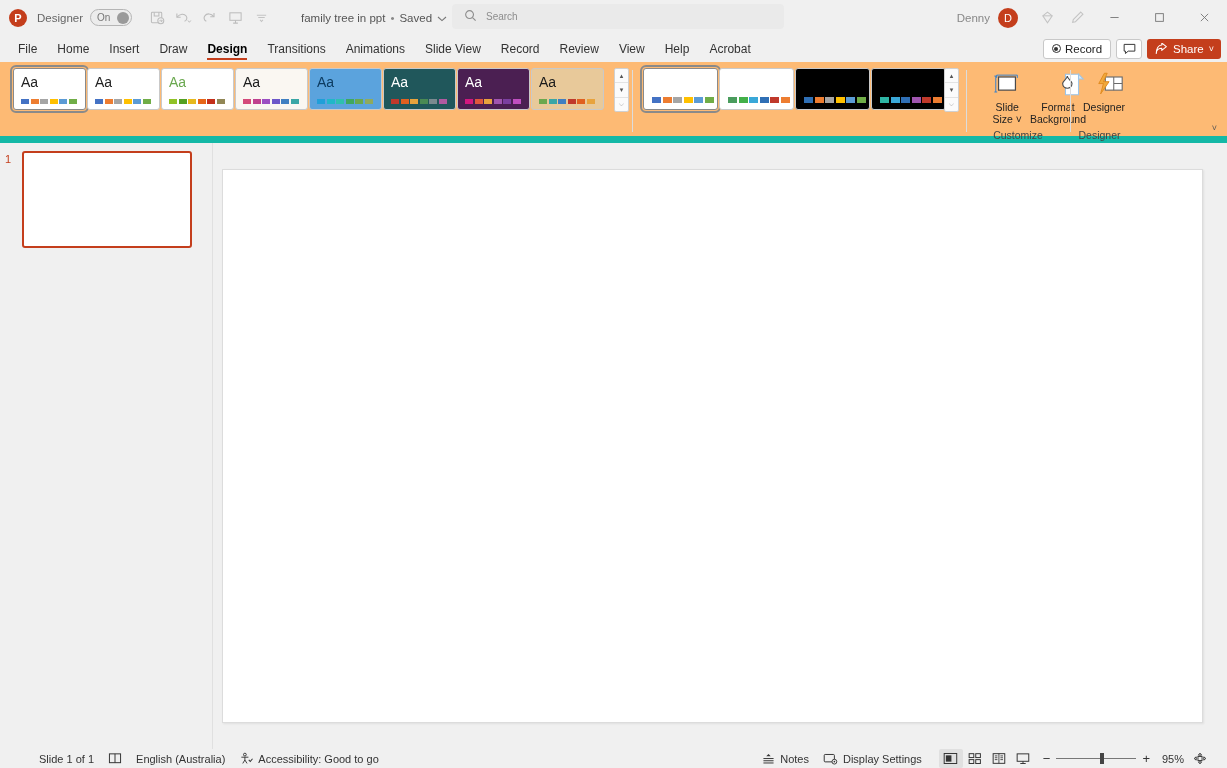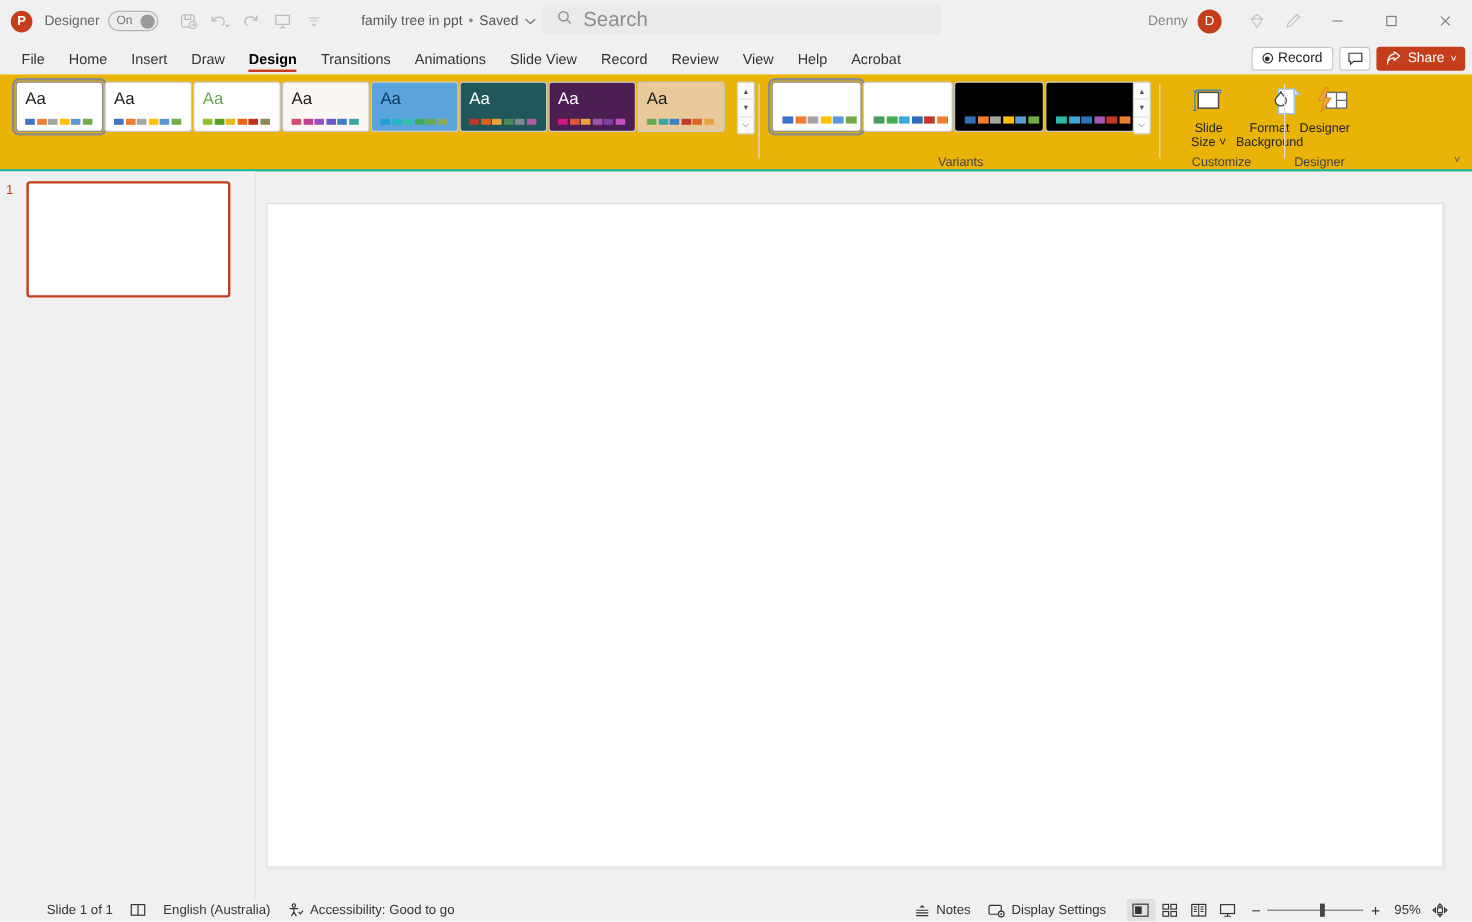--- a/index.html
+++ b/index.html
@@ -44,21 +44,21 @@
     white-space:nowrap;
   }
   .docname .sep { color:#888; }
   .searchbox {
     position:absolute; left:452px; top:4px; width:332px; height:25px;
     background:#eaeaea; border-radius:4px; display:flex; align-items:center;
   }
   .searchbox .sicon { margin-left:12px; margin-right:9px; }
   .searchbox input {
     border:none; background:transparent; outline:none;
-    font-size:17px; color:#444; font-family:"Liberation Sans",sans-serif; width:250px;
+    font-size:10px; color:#444; font-family:"Liberation Sans",sans-serif; width:250px;
   }
   .searchbox input::placeholder { color:#8d8d8d; }
   .tr-zone { position:absolute; right:0; top:0; height:35px; display:flex; align-items:center; }
   .username { font-size:11.5px; color:#888; margin-right:8px; }
   .avatar {
     width:20px; height:20px; border-radius:50%; background:#c43e1c; color:#fff;
     font-size:11px; display:flex; align-items:center; justify-content:center;
     font-family:"Liberation Sans",sans-serif; margin-right:14px;
   }
   .tbicon { width:30px; height:35px; display:flex; align-items:center; justify-content:center; }
@@ -90,21 +90,21 @@
     display:flex; align-items:center; justify-content:center;
   }
   .share-btn {
     height:20px; background:#c43e1c; color:#fff; border-radius:3px;
     font-size:11.5px; display:flex; align-items:center; gap:5px; padding:0 7px 0 8px;
   }
 
   
   .ribbon {
     position:absolute; left:0; top:62px; width:1227px; height:81px;
-    background:#eab308; border-bottom:2px solid #14b8a6;
+    background:#fdba74; border-bottom:7px solid #14b8a6;
   }
   .grp { position:absolute; top:0; height:81px; }
   .grp-label {
     position:absolute; bottom:2px; left:0; right:0; text-align:center;
     font-size:10.5px; color:#444;
   }
   .grp-div { position:absolute; top:8px; width:1px; height:62px; background:#dcdcdc; }
 
   
   .gal { position:absolute; top:6px; display:flex; gap:1px; }
@@ -492,21 +492,20 @@
               <i style="background: rgb(192, 57, 43);"></i>
               <i style="background: rgb(237, 125, 49);"></i>
             </div>
           </div>
         </div>
       <div class="scroller" style="left:306px;">
         <div>▴</div>
         <div>▾</div>
         <div>⌵</div>
       </div>
-      <div class="grp-label">Variants</div>
     </div>
     <div class="grp-div" style="left:966px;"></div>
 
     <div class="grp" style="left:968px; width:100px;">
       <div class="bigbtn" style="left:2px;">
         <div class="bicon">
           <svg width="30" height="27" viewBox="0 0 32 28">
             <rect x="7" y="6" width="18" height="14" fill="#fff" stroke="#4a4a4a" stroke-width="1.3"></rect>
             <path d="M5 4h22M5 4v3M27 4v3" stroke="#2f7fd0" stroke-width="1" fill="none"></path>
             <path d="M4 5v17M2.5 5h3M2.5 22h3" stroke="#2f7fd0" stroke-width="1" fill="none"></path>

